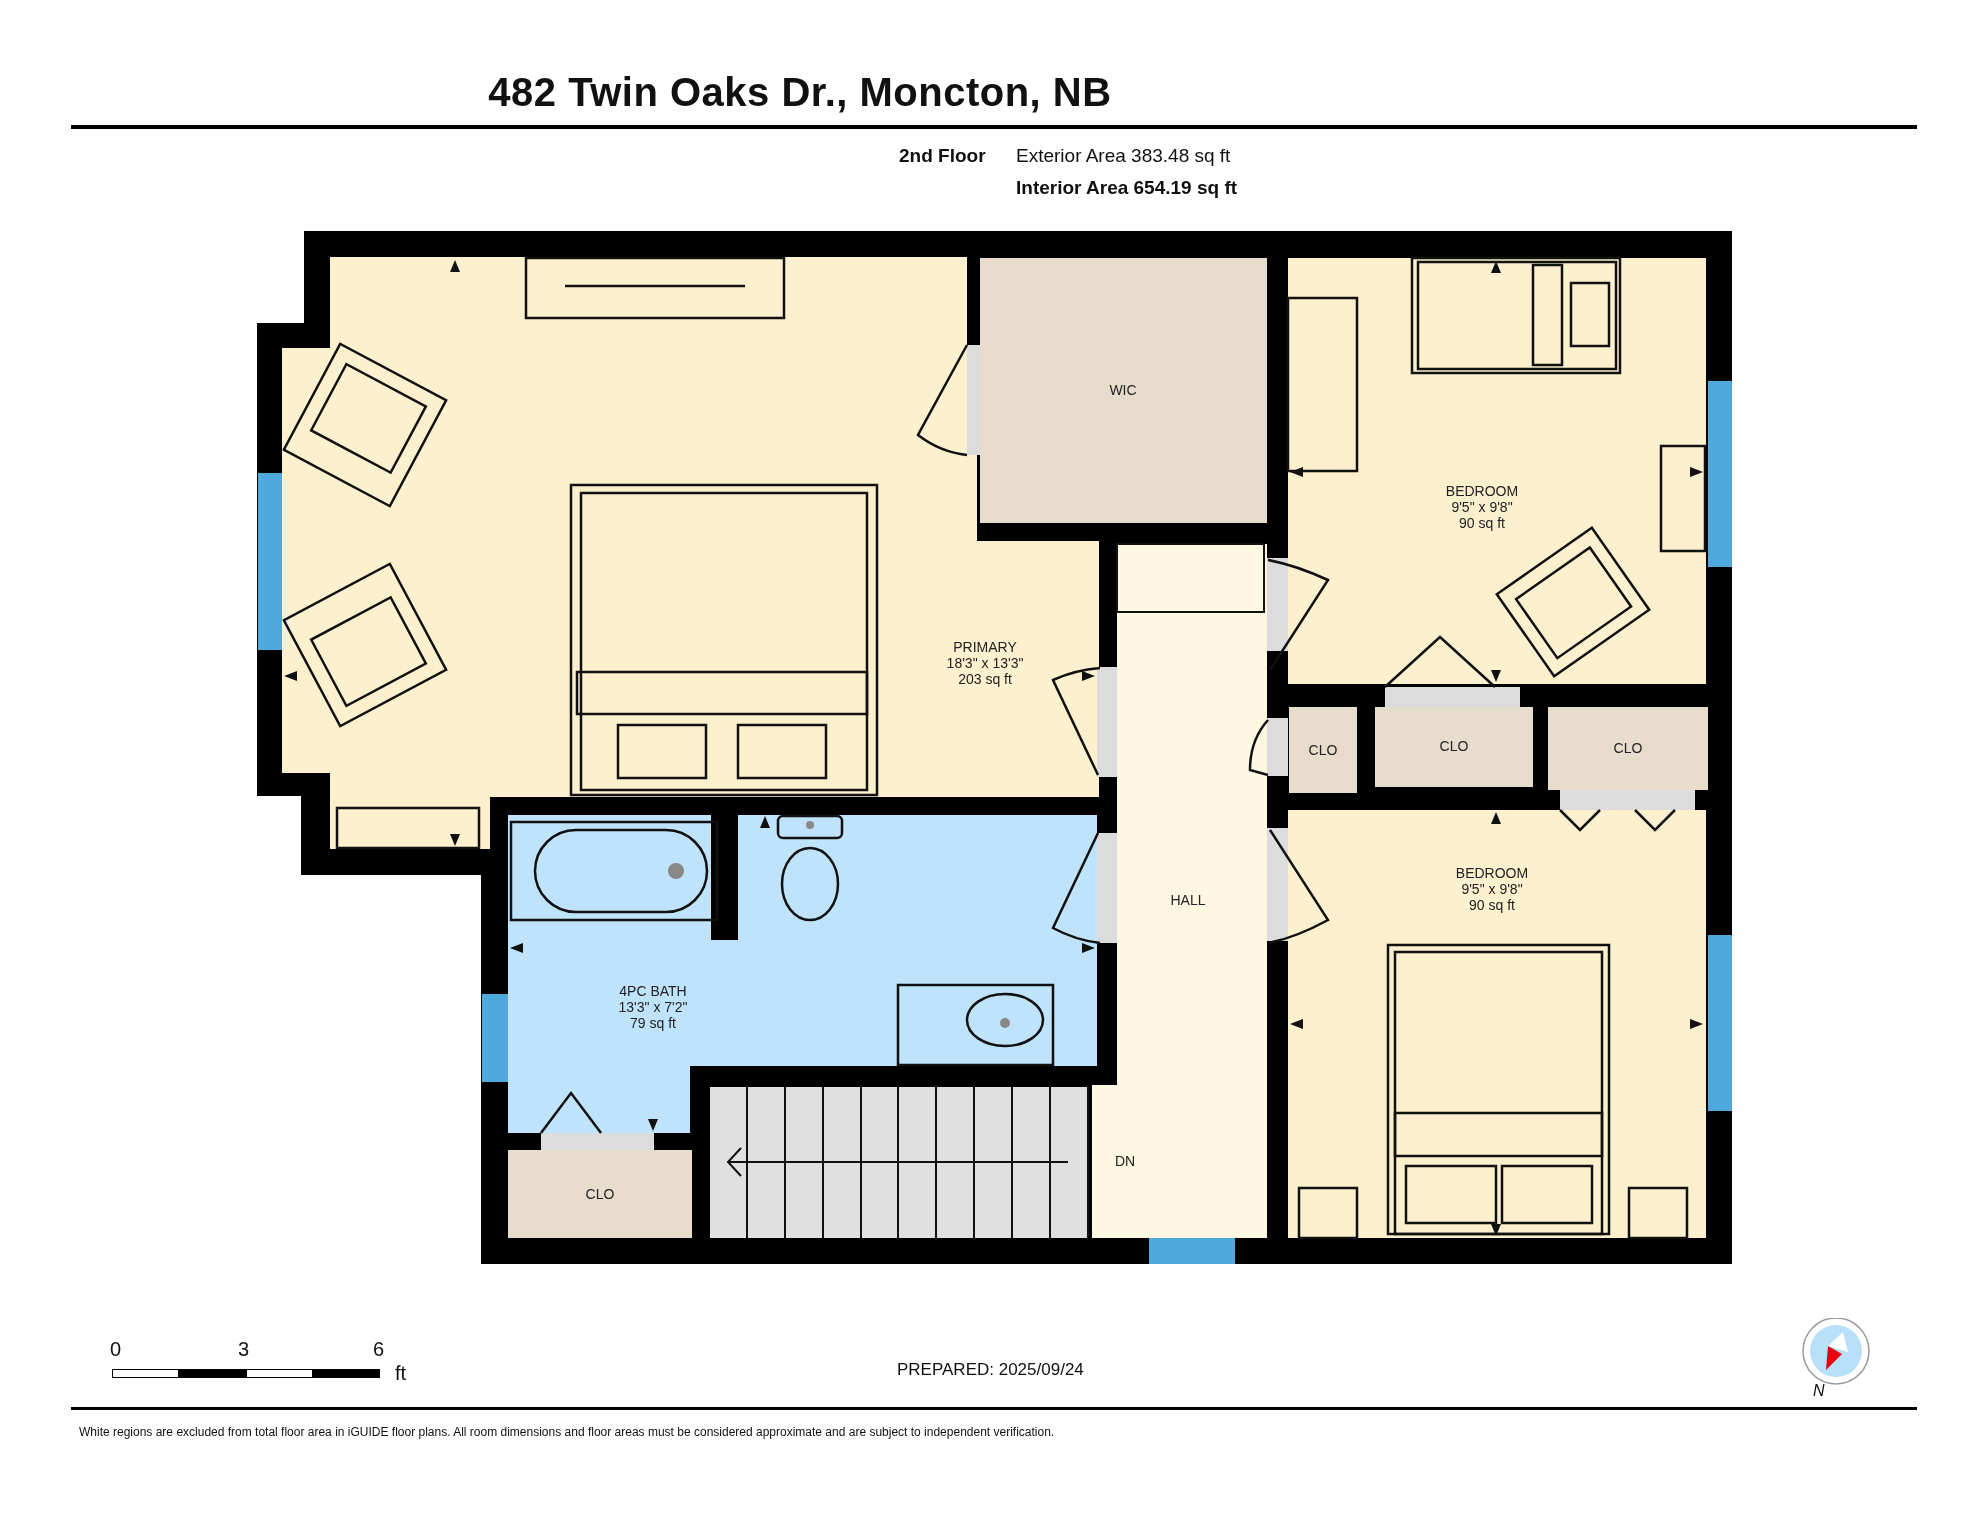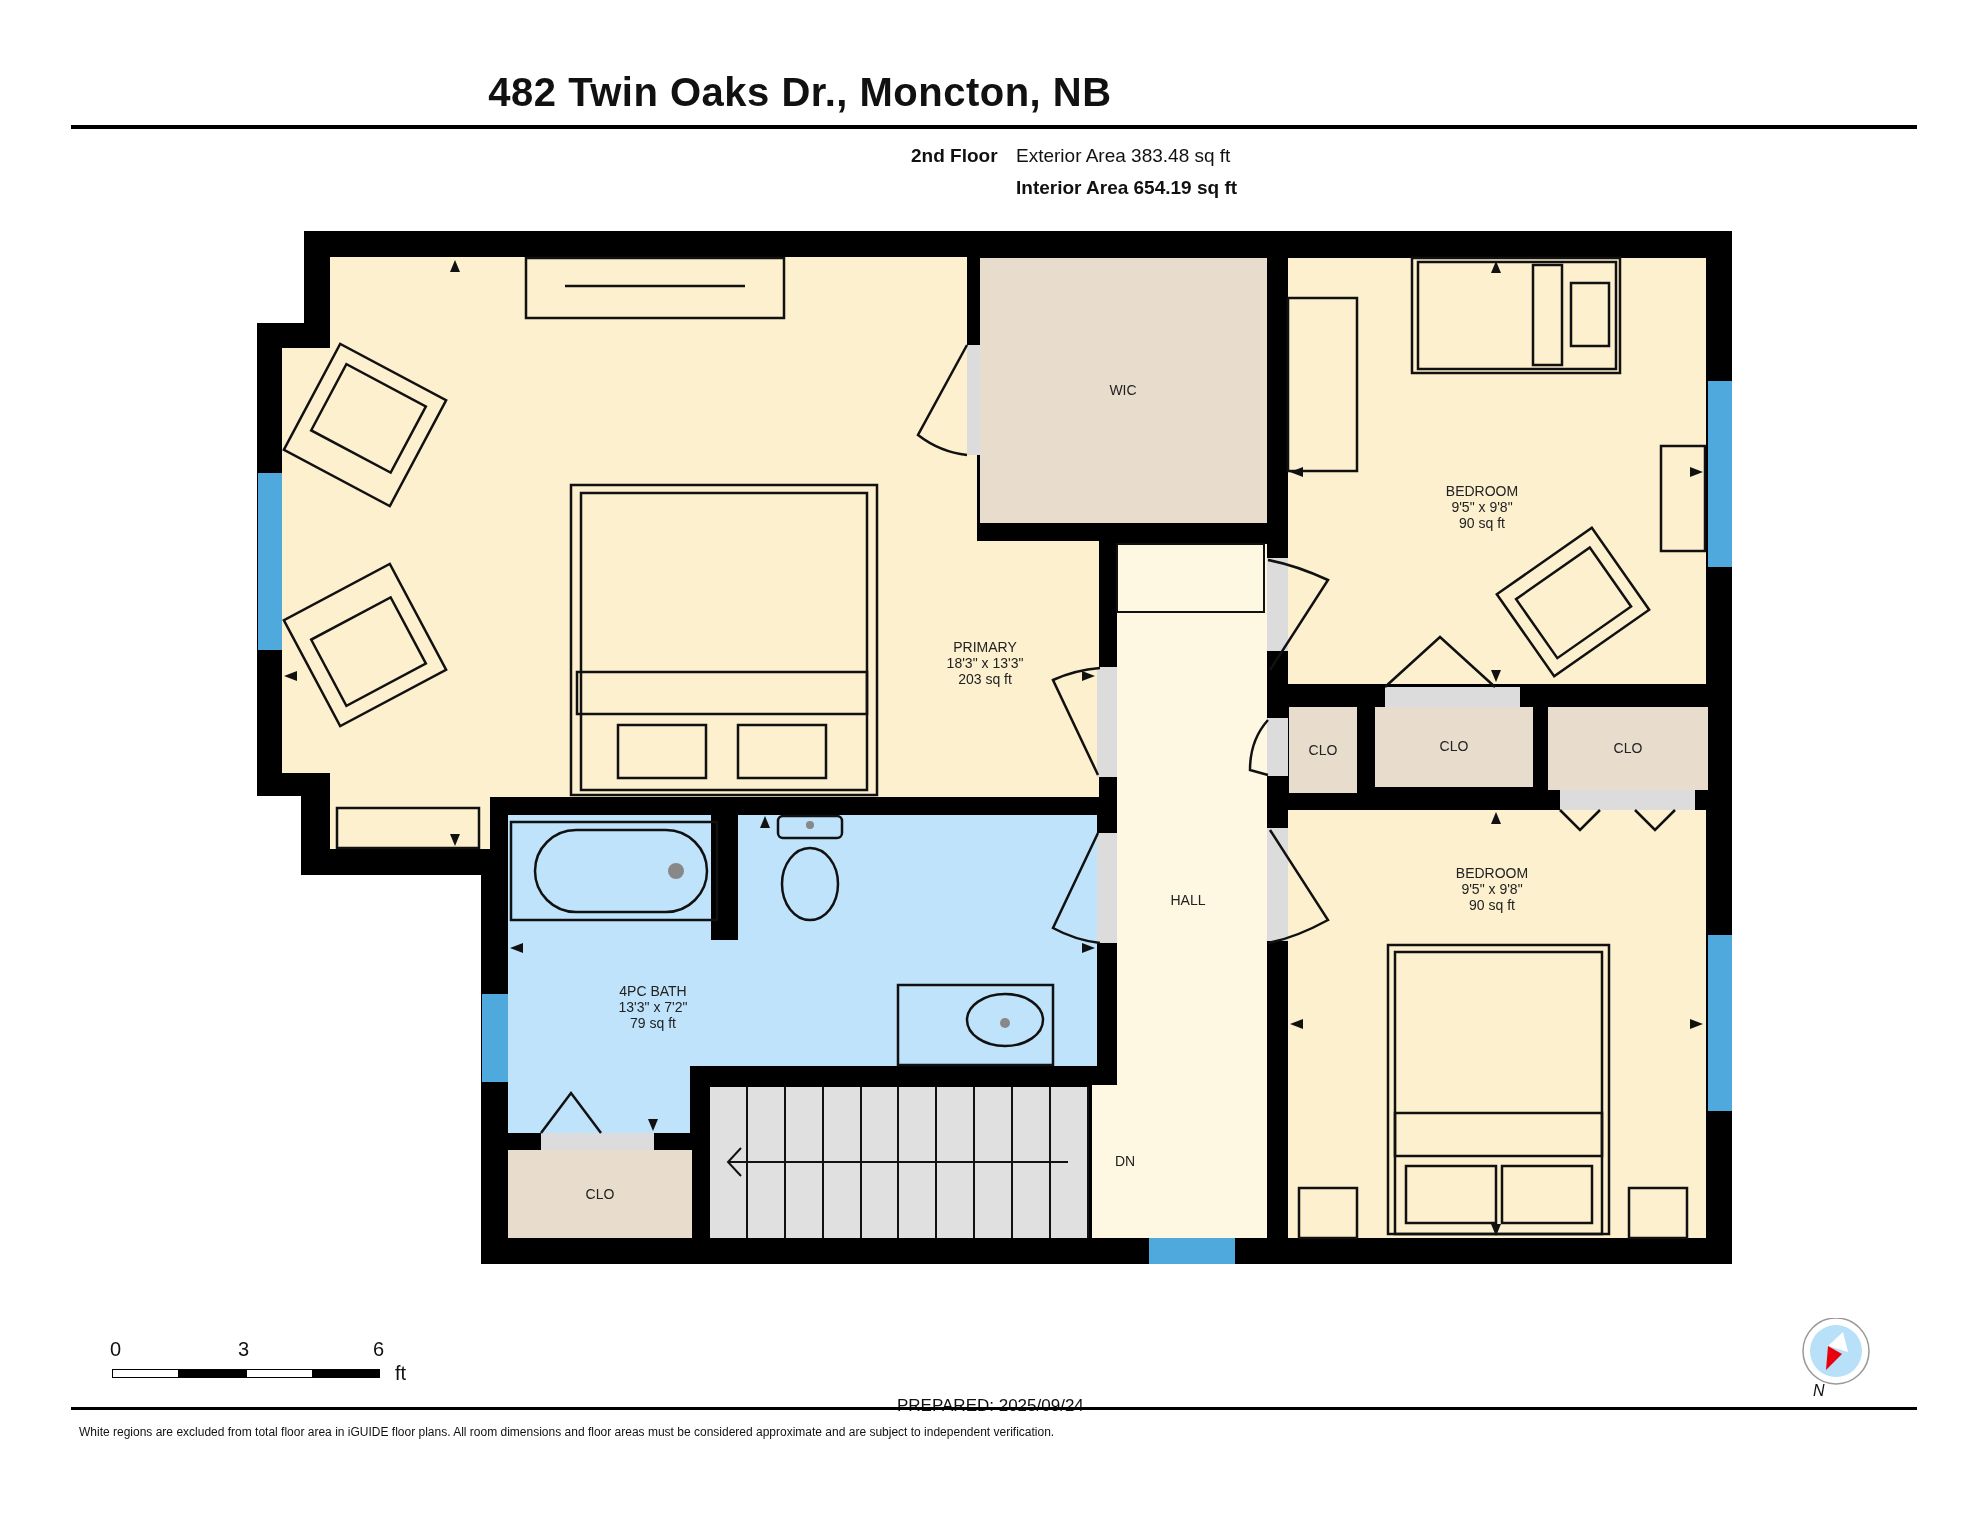--- a/index.html
+++ b/index.html
@@ -2,30 +2,30 @@
 <html><head>
 <meta charset="utf-8">
 <style>
   html, body { margin:0; padding:0; background:#ffffff; }
   body { width:1988px; height:1536px; position:relative; overflow:hidden; font-family:"Liberation Sans", sans-serif; color:#111; }
   .title { position:absolute; left:0; width:1600px; top:70px; text-align:center; font-size:40px; font-weight:bold; letter-spacing:0.5px; }
   .rule { position:absolute; left:71px; width:1846px; background:#000; }
   .rule.top { top:125px; height:4px; }
   .rule.bottom { top:1407px; height:3px; }
   .floor-info { position:absolute; top:140px; left:899px; font-size:19px; line-height:32px; }
-  .floor-info .lbl { position:absolute; left:12px; top:0; font-weight:bold; white-space:nowrap; }
+  .floor-info .lbl { position:absolute; left:0; top:0; font-weight:bold; white-space:nowrap; }
   .floor-info .ext { position:absolute; left:117px; top:0; white-space:nowrap; }
   .floor-info .int { position:absolute; left:117px; top:32px; white-space:nowrap;font-weight:bold; }
   svg.plan { position:absolute; left:0; top:0; }
   .room-text { font-family:"Liberation Sans", sans-serif; fill:#222; text-anchor:middle; }
   .scale { position:absolute; left:110px; top:1338px; width:320px; height:50px; }
   .scale .tick { position:absolute; top:0; font-size:20px; }
   .scale .bar { position:absolute; top:31px; height:9px; border:1px solid #000; box-sizing:border-box; }
   .scale .unit { position:absolute; left:285px; top:24px; font-size:20px; }
-  .prepared { position:absolute; left:897px; top:1360px; font-size:17px;margin-top:36px; }
+  .prepared { position:absolute; left:897px; top:1360px; font-size:17px; }
   .disclaimer { position:absolute; left:79px; top:1425px; font-size:12px; }
   .compass { position:absolute; left:1800px; top:1318px; width:72px; height:80px; }
 </style>
 </head>
 <body>
 
 <div class="title">482 Twin Oaks Dr., Moncton, NB</div>
 <div class="rule top"></div>
 
 <div class="floor-info">

